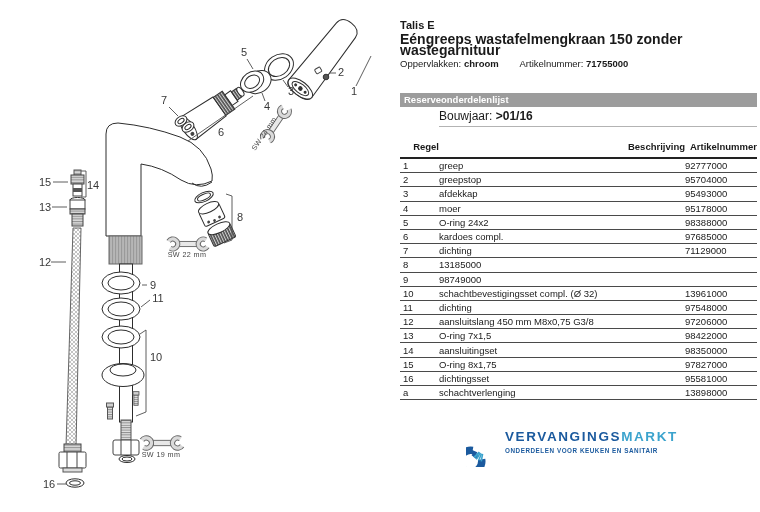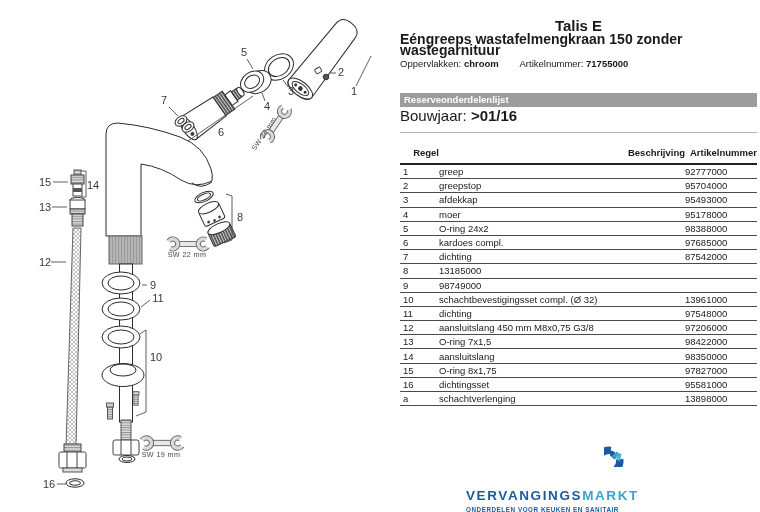--- a/index.html
+++ b/index.html
@@ -1,40 +1,40 @@
 <!DOCTYPE html>
 <html style="--logo-primary: #1b5a9e; --logo-secondary: #3ba3cd;"><head>
 <meta charset="utf-8">
 <style>
   html,body{margin:0;padding:0;background:#fff;}
   .page{position:relative;width:760px;height:512px;background:#fff;overflow:hidden;
         font-family:"Liberation Sans",sans-serif;color:#1a1a1a;}
   .diagram-wrap{position:absolute;left:0;top:0;width:400px;height:512px;}
   .right-col{position:absolute;left:400px;top:20px;width:357px;}
-  .prod-series{font-size:15px;font-weight:bold;line-height:11px;text-align:center;}
+  .prod-series{font-size:11px;font-weight:bold;line-height:11px;}
   .prod-title{font-size:14px;font-weight:bold;line-height:11px;margin-top:3px;}
   .prod-meta{font-size:9.5px;line-height:11px;margin-top:2px;}
   .meta-label{font-weight:normal;}
   .meta-value{font-weight:bold;}
   .meta-gap{display:inline-block;width:16px;}
   .section-bar{margin-top:24px;background:#9c9c9c;color:#ffffff;font-weight:bold;
                font-size:9.5px;line-height:12px;padding:1px 8px 1px 4px;}
-  .bouwjaar{font-size:15px;line-height:10px;margin-top:4px;padding-bottom:11px;
-            border-bottom:1px solid #b3b3b3;}
+  .bouwjaar{font-size:12px;line-height:10px;margin-top:4px;padding-bottom:5px;
+            border-bottom:1px solid #b3b3b3;margin-left:39px;}
   .bouwjaar .meta-value{font-weight:bold;}
   .parts-table{margin-top:12px;}
   .t-head{display:flex;font-size:9.5px;font-weight:bold;padding:2px 0 5px 0;
           border-bottom:2px solid #222;text-align:right;}
   .t-row{display:flex;font-size:9.5px;align-items:center;height:13.2px;
          border-bottom:1px solid #4a4a4a;}
   .t-cell{white-space:nowrap;overflow:hidden;}
   .c0{width:36px;padding-left:3px;flex:none;}
   .c1{flex:1;}
   .c2{width:72px;flex:none;}
-  .logo{position:absolute;left:466px;top:430px;display:flex;align-items:flex-end;gap:22px;flex-direction:column;}
+  .logo{position:absolute;left:466px;top:430px;display:flex;align-items:flex-start;gap:4px;}
   .logo-name{font-size:13.5px;font-weight:800;letter-spacing:1.6px;line-height:14px;white-space:nowrap;}
   .logo-name-a{color:var(--logo-primary,#1b5a9e);}
   .logo-name-b{color:var(--logo-secondary,#3ba3cd);font-weight:600;}
   .logo-tag{font-size:6.3px;font-weight:700;letter-spacing:0.55px;margin-top:3px;
             color:var(--logo-primary,#1b5a9e);white-space:nowrap;}
   .logo-arc{stroke:var(--logo-primary,#1b5a9e);}
   .logo-seg{fill:var(--logo-primary,#1b5a9e);}
   .logo-ray{stroke:var(--logo-secondary,#3ba3cd);}
   
   .ink{stroke:#2d2d2d;stroke-width:1;fill:none;}
@@ -316,21 +316,21 @@
             <div class="t-cell c2">98388000</div>
           </div>
           <div class="t-row">
             <div class="t-cell c0">6</div>
             <div class="t-cell c1">kardoes compl.</div>
             <div class="t-cell c2">97685000</div>
           </div>
           <div class="t-row">
             <div class="t-cell c0">7</div>
             <div class="t-cell c1">dichting</div>
-            <div class="t-cell c2">87542000</div>
+            <div class="t-cell c2">71129000</div>
           </div>
           <div class="t-row">
             <div class="t-cell c0">8</div>
             <div class="t-cell c2">13185000</div>
           </div>
           <div class="t-row">
             <div class="t-cell c0">9</div>
             <div class="t-cell c2">98749000</div>
           </div>
           <div class="t-row">
@@ -348,21 +348,21 @@
             <div class="t-cell c1">aansluitslang 450 mm  M8x0,75  G3/8</div>
             <div class="t-cell c2">97206000</div>
           </div>
           <div class="t-row">
             <div class="t-cell c0">13</div>
             <div class="t-cell c1">O-ring 7x1,5</div>
             <div class="t-cell c2">98422000</div>
           </div>
           <div class="t-row">
             <div class="t-cell c0">14</div>
-            <div class="t-cell c1">aansluitslang</div>
+            <div class="t-cell c1">aansluitingset</div>
             <div class="t-cell c2">98350000</div>
           </div>
           <div class="t-row">
             <div class="t-cell c0">15</div>
             <div class="t-cell c1">O-ring 8x1,75</div>
             <div class="t-cell c2">97827000</div>
           </div>
           <div class="t-row">
             <div class="t-cell c0">16</div>
             <div class="t-cell c1">dichtingsset</div>

